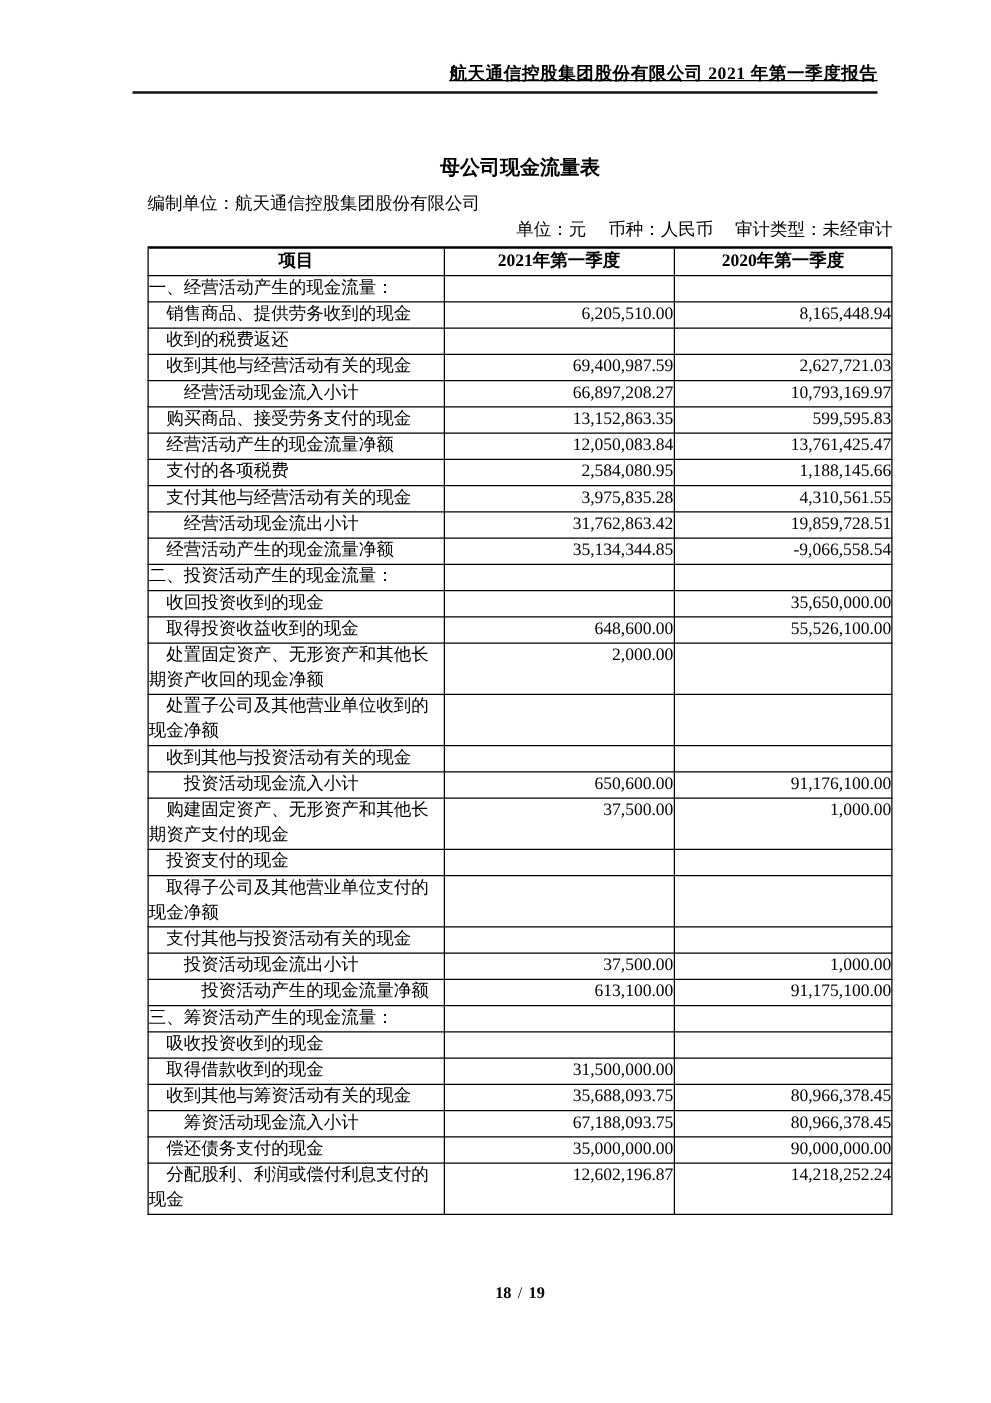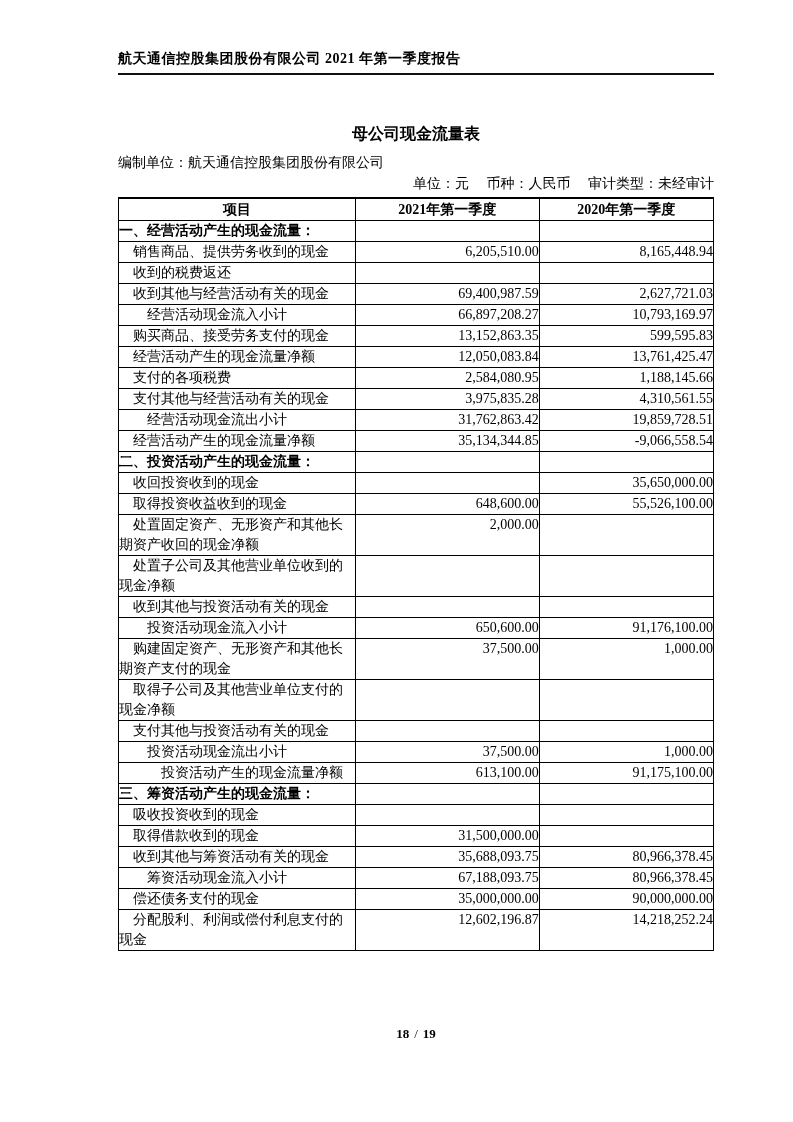--- a/index.html
+++ b/index.html
@@ -14,23 +14,24 @@
     background: #ffffff;
     color: #000000;
     font-family: "Liberation Serif", "DejaVu Serif", serif;
     overflow: hidden;
     box-sizing: border-box;
   }
   
   .running-header {
     position: absolute;
     top: 0;
-    left: 118px;
+    left: 106px;
     width: 596px;
-    text-align: left;
+    text-align: right;
+    text-decoration: underline;
   }
   .running-header .header-text {
     padding-top: 50px;
     font-size: 14px;
     font-weight: bold;
     letter-spacing: 0.5px;
   }
   .running-header .header-rule {
     margin-top: 5px;
     height: 0;
@@ -94,21 +95,21 @@
     line-height: 20px;
     padding: 0;
     vertical-align: top;
     overflow: hidden;
   }
   td.c-item { text-align: left; padding-left: 3px; padding-right: 2px; }
   td.c-item.indent-0 { text-indent: 0; }
   td.c-item.indent-1 { text-indent: 14px; }
   td.c-item.indent-2 { text-indent: 28px; }
   td.c-item.indent-3 { text-indent: 42px; }
-  td.c-item.section  { font-weight: bold; }
+  td.c-item.section  { font-weight: normal; }
   td.c-num {
     text-align: right;
     padding-right: 7px;
     padding-left: 2px;
     font-size: 13.5px;
   }
   
   .page-footer {
     position: absolute;
     left: 118px;
@@ -251,20 +252,25 @@
             <td class="c-item indent-2">投资活动现金流入小计</td>
             <td class="c-num">650,600.00</td>
             <td class="c-num">91,176,100.00</td>
           </tr>
           <tr>
             <td class="c-item indent-1">购建固定资产、无形资产和其他长期资产支付的现金</td>
             <td class="c-num">37,500.00</td>
             <td class="c-num">1,000.00</td>
           </tr>
           <tr>
+            <td class="c-item indent-1">投资支付的现金</td>
+            <td class="c-num"></td>
+            <td class="c-num"></td>
+          </tr>
+          <tr>
             <td class="c-item indent-1">取得子公司及其他营业单位支付的现金净额</td>
             <td class="c-num"></td>
             <td class="c-num"></td>
           </tr>
           <tr>
             <td class="c-item indent-1">支付其他与投资活动有关的现金</td>
             <td class="c-num"></td>
             <td class="c-num"></td>
           </tr>
           <tr>

